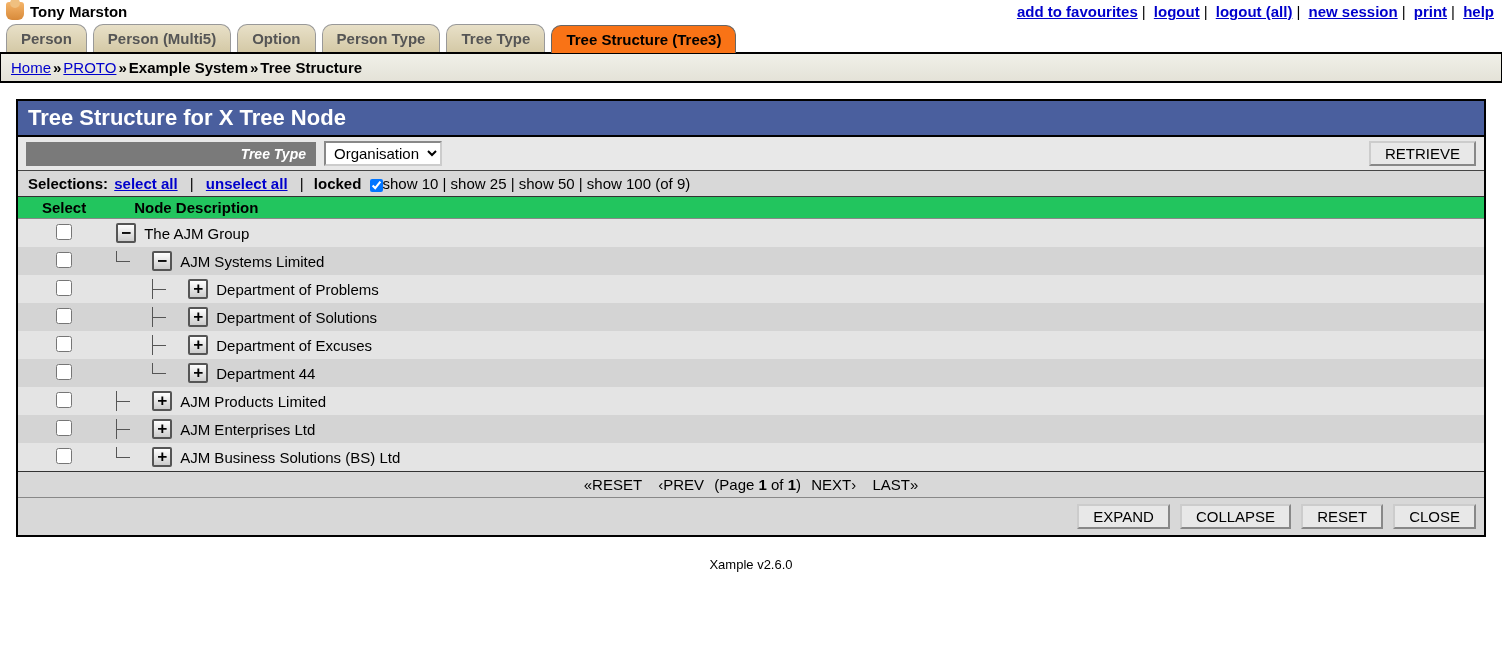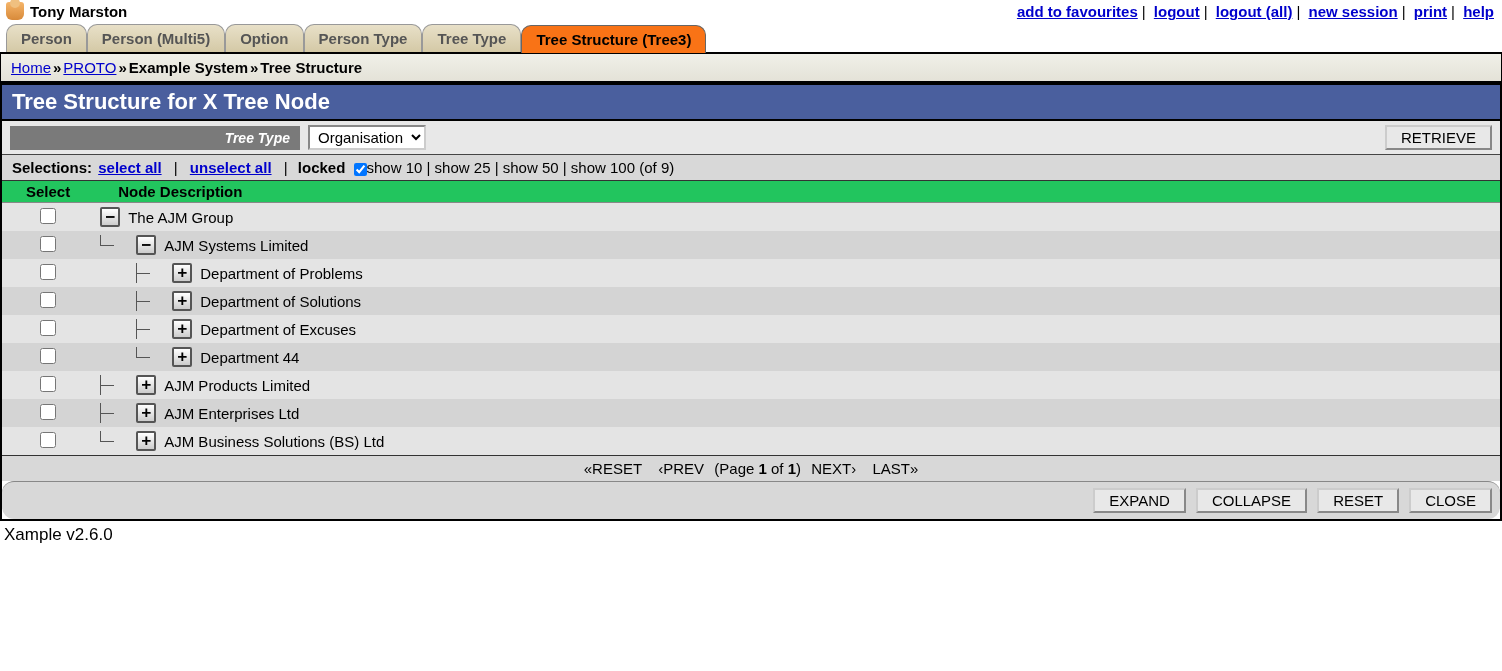--- a/index.html
+++ b/index.html
@@ -6,29 +6,29 @@
 body { font-family: Verdana, Arial, sans-serif; font-size: 14px; background: #fff; }
 a { color: #0000cc; text-decoration: underline; cursor: pointer; }
 
 .topbar { display: flex; align-items: flex-end; justify-content: space-between; padding: 2px 8px 0 6px; font-size: 15px; }
 .user-area { display: flex; align-items: center; gap: 6px; font-weight: bold; }
 .avatar-icon { width: 18px; height: 18px; background: linear-gradient(#f5b56a,#d88a3a); border-radius: 3px 3px 6px 6px; position: relative; }
 .avatar-icon::before { content: ""; position: absolute; top: -4px; left: 4px; width: 10px; height: 10px; border-radius: 50%; background: #f0c080; }
 .top-links { font-weight: bold; }
 .top-links .sep { color: #000; font-weight: normal; margin: 0 4px; }
 
-.tabrow { display: flex; padding: 4px 6px 0 6px; border-bottom: 1px solid #000; align-items: flex-end; }
+.tabrow { display: flex; gap: 6px; padding: 4px 6px 0 6px; border-bottom: 1px solid #000; align-items: flex-end; }
 .tab { padding: 5px 14px; border: 1px solid #999; border-bottom: none; border-radius: 10px 10px 0 0; background: linear-gradient(#e8e0c8,#d4c9a6); color: #555; font-weight: bold; font-size: 15px; cursor: pointer; }
 .tab.active { background: #f97316; color: #000; position: relative; top: 1px; border-color: #666; }
 
 .breadcrumb { padding: 5px 10px; background: linear-gradient(#f0f0e8,#e4e2d8); border: 1px solid #000; font-weight: bold; font-size: 15px; border-bottom: 2px solid #000; }
 .breadcrumb a { font-weight: normal; }
 .breadcrumb .sep { margin: 0 2px; }
 
-.frame { border: 2px solid #000; margin: 0; }
+.frame { border: 2px solid #000; margin: 16px; }
 .titlebar { background: #4a5f9e; color: #fff; font-weight: bold; font-size: 22px; padding: 4px 10px; border-bottom: 2px solid #000; }
 
 .filterrow { display: flex; align-items: center; padding: 4px 8px; background: #e8e8e8; border-bottom: 1px solid #444; gap: 8px; }
 .filter-label-box { background: #7a7a7a; color: #fff; font-weight: bold; font-style: italic; padding: 4px 10px; width: 290px; text-align: right; }
 .filter-select { font-size: 15px; padding: 1px 4px; border: 2px solid #888; border-right-color: #ccc; border-bottom-color: #ccc; background: #fff; }
 .spacer { flex: 1; }
 .btn { font-size: 15px; padding: 2px 14px; background: #e8e8e8; border: 2px solid #888; border-top-color: #ccc; border-left-color: #ccc; cursor: pointer; font-family: inherit; }
 
 .selrow { display: flex; justify-content: flex-start; align-items: center; padding: 4px 10px; background: #d8d8d8; border-bottom: 1px solid #333; font-size: 15px; }
 .selrow-left { font-weight: bold; }
@@ -52,23 +52,23 @@
 .twig { display: inline-flex; align-items: center; width: 28px; height: 20px; position: relative; }
 .twig::before { content: ""; position: absolute; left: 0; top: 0; bottom: 0; width: 10px; border-left: 1px solid #555; }
 .twig::after { content: ""; position: absolute; left: 0; top: 50%; width: 14px; border-top: 1px solid #555; }
 .twig.last::before { bottom: 50%; }
 
 .toggle { display: inline-flex; width: 20px; height: 20px; border: 2px solid #555; background: linear-gradient(#fff,#ccc); align-items: center; justify-content: center; font-weight: bold; font-size: 16px; line-height: 1; cursor: pointer; border-radius: 2px; font-family: monospace; }
 
 .pager { text-align: center; padding: 4px; background: #d8d8d8; border-top: 1px solid #333; font-size: 15px; }
 .pager .pg { margin: 0 6px; }
 
-.btnrow { display: flex; justify-content: flex-end; gap: 10px; padding: 6px 8px; background: #d8d8d8; border-top: 1px solid #888; border-radius: 12px; }
-
-.footer-ver { padding: 4px; font-size: 17px; }
+.btnrow { display: flex; justify-content: flex-end; gap: 10px; padding: 6px 8px; background: #d8d8d8; border-top: 1px solid #888; }
+
+.footer-ver { text-align: center; padding: 4px; font-size: 13px; }
 </style>
 </head>
 <body>
 
 <div class="topbar">
   <div class="user-area">
     <span class="avatar-icon"></span>
     <span>Tony Marston</span>
   </div>
   <div class="top-links">

